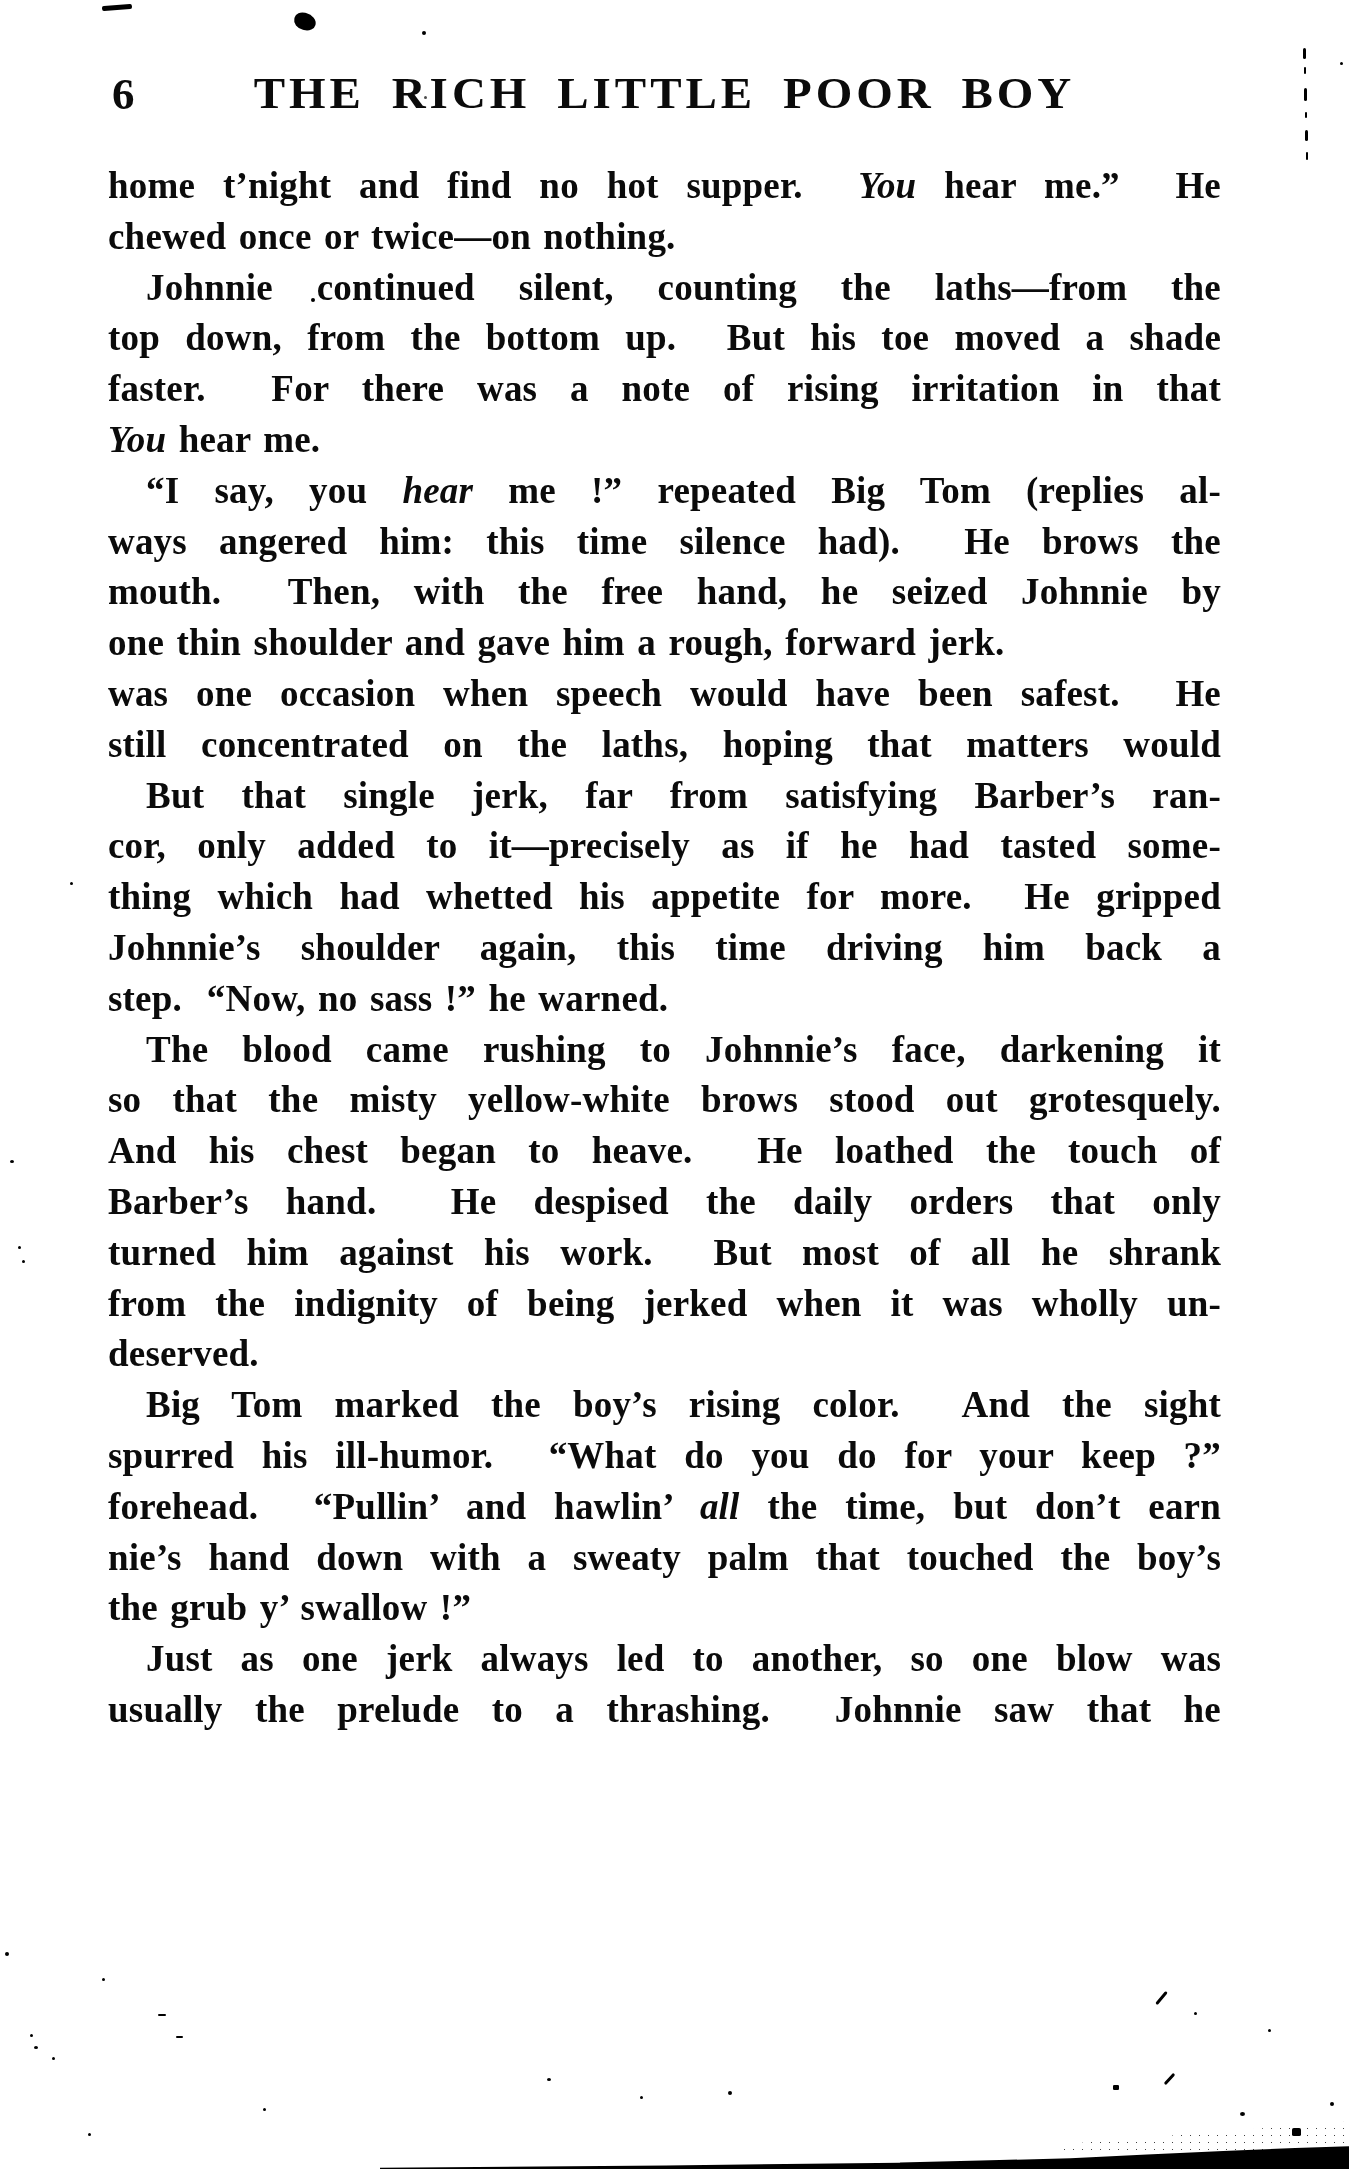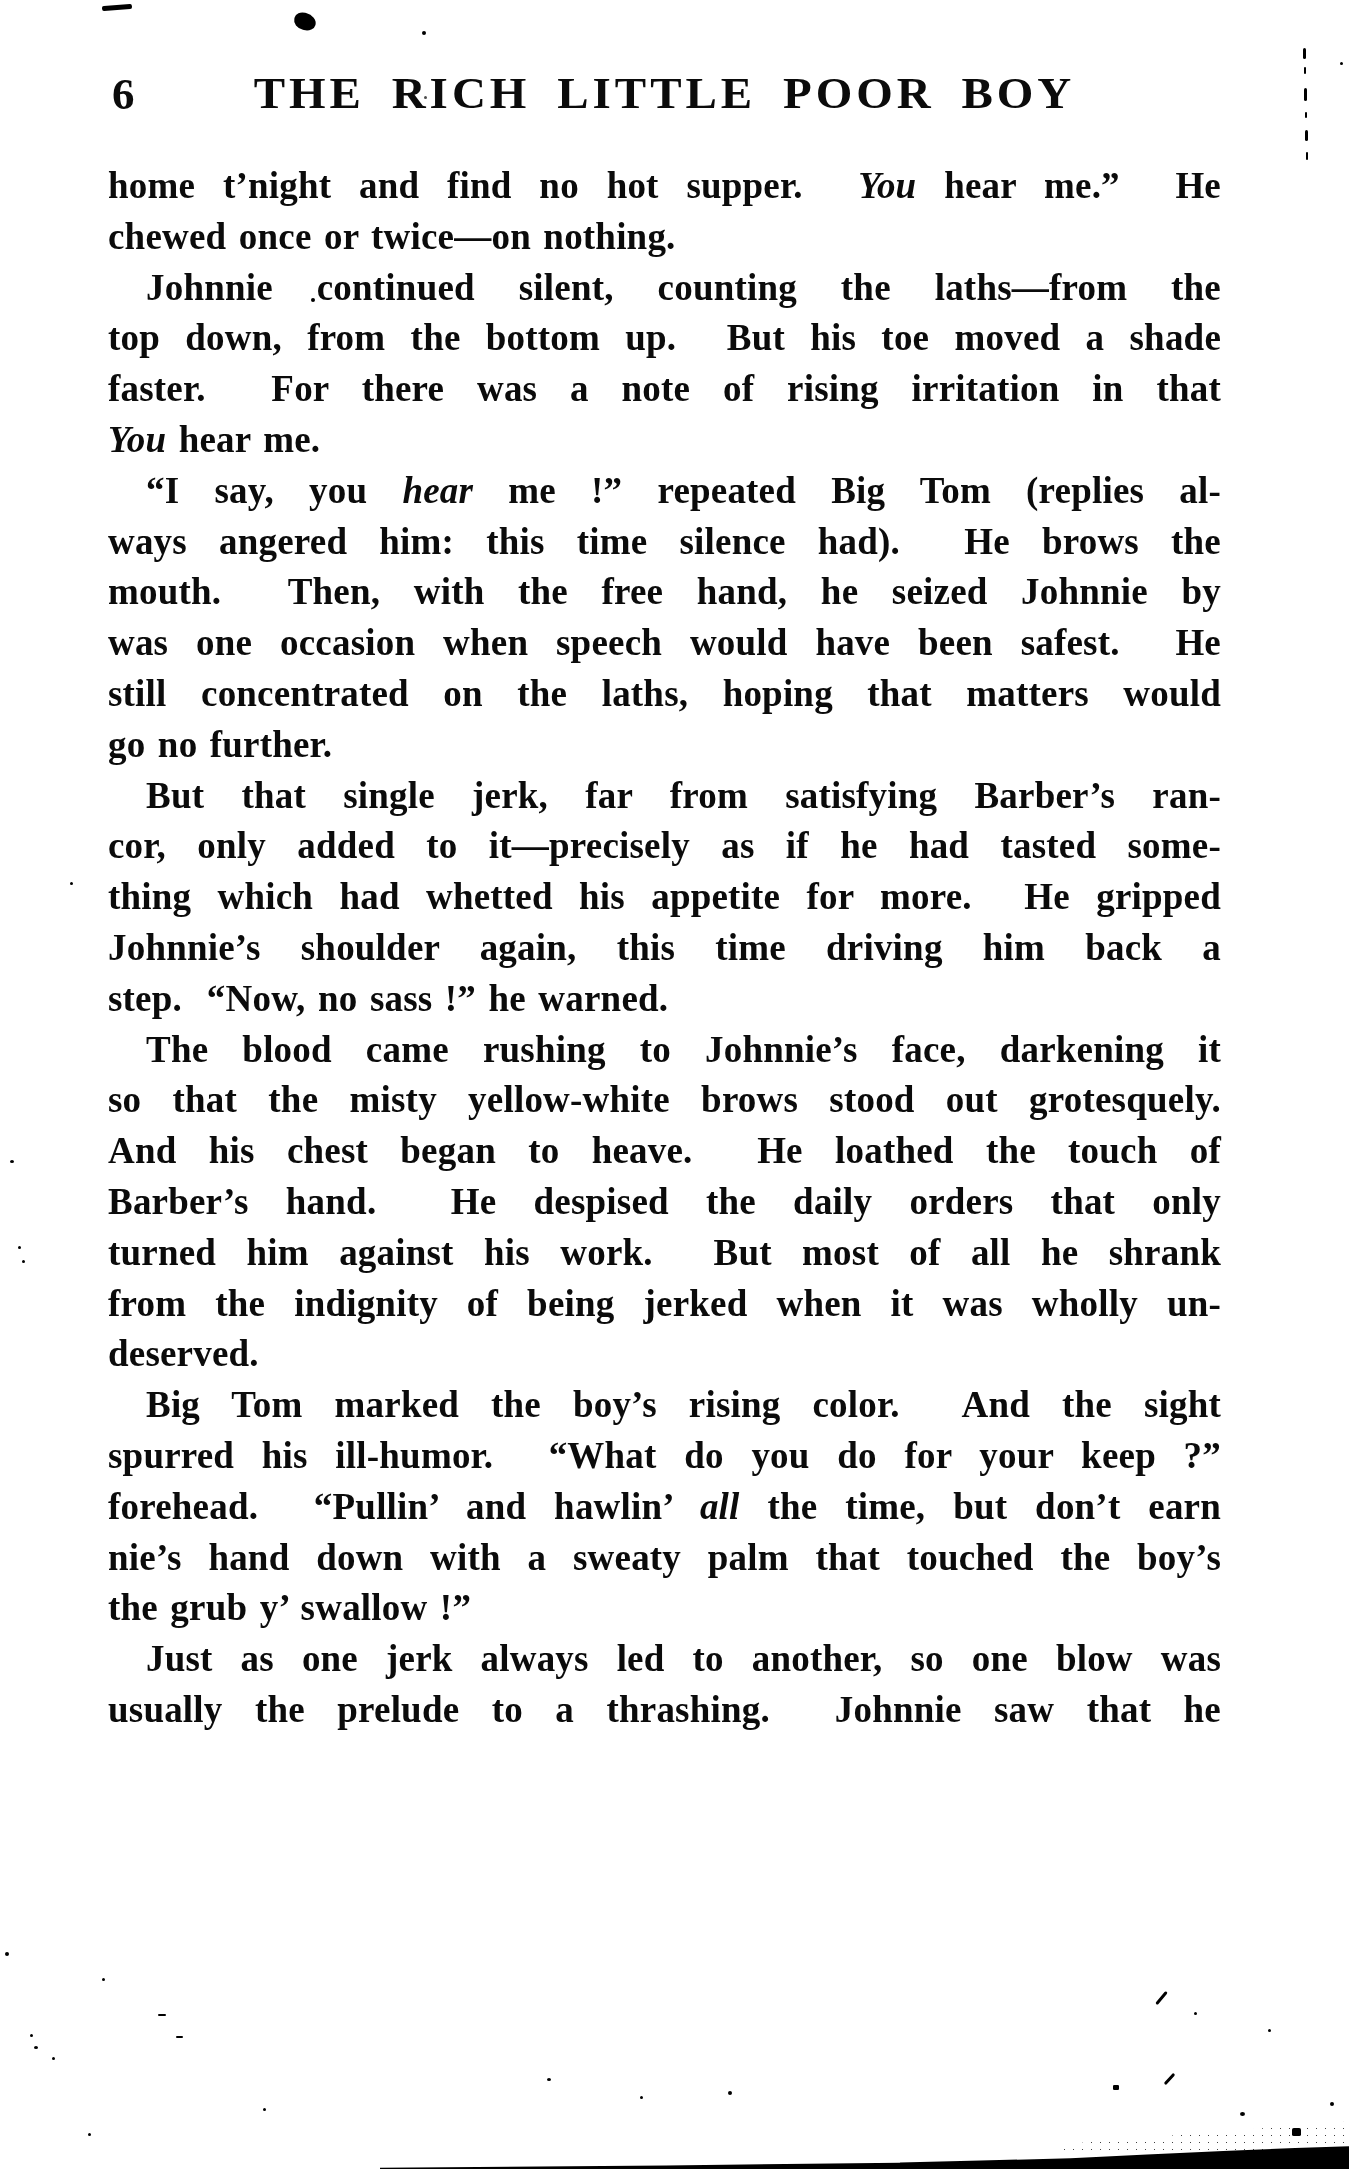--- a/index.html
+++ b/index.html
@@ -74,23 +74,23 @@
   <div class="textblock">
       <div class="line"><span>home t’night and find no hot supper.  </span><i>You</i><span> hear me.”  He</span></div>
       <div class="line end"><span>chewed once or twice—on nothing.</span></div>
       <div class="line indent"><span>Johnnie continued silent, counting the laths—from the</span></div>
       <div class="line"><span>top down, from the bottom up.  But his toe moved a shade</span></div>
       <div class="line"><span>faster.  For there was a note of rising irritation in that</span></div>
       <div class="line end"><i>You</i><span> hear me.</span></div>
       <div class="line indent"><span>“I say, you </span><i>hear</i><span> me !” repeated Big Tom (replies al-</span></div>
       <div class="line"><span>ways angered him: this time silence had).  He brows the</span></div>
       <div class="line"><span>mouth.  Then, with the free hand, he seized Johnnie by</span></div>
+      <div class="line end"><span>one thin shoulder and gave him a rough, forward jerk.</span></div>
       <div class="line"><span>was one occasion when speech would have been safest.  He</span></div>
       <div class="line"><span>still concentrated on the laths, hoping that matters would</span></div>
-      <div class="line end"><span>go no further.</span></div>
       <div class="line indent"><span>But that single jerk, far from satisfying Barber’s ran-</span></div>
       <div class="line"><span>cor, only added to it—precisely as if he had tasted some-</span></div>
       <div class="line"><span>thing which had whetted his appetite for more.  He gripped</span></div>
       <div class="line"><span>Johnnie’s shoulder again, this time driving him back a</span></div>
       <div class="line end"><span>step.  “Now, no sass !” he warned.</span></div>
       <div class="line indent"><span>The blood came rushing to Johnnie’s face, darkening it</span></div>
       <div class="line"><span>so that the misty yellow-white brows stood out grotesquely.</span></div>
       <div class="line"><span>And his chest began to heave.  He loathed the touch of</span></div>
       <div class="line"><span>Barber’s hand.  He despised the daily orders that only</span></div>
       <div class="line"><span>turned him against his work.  But most of all he shrank</span></div>

